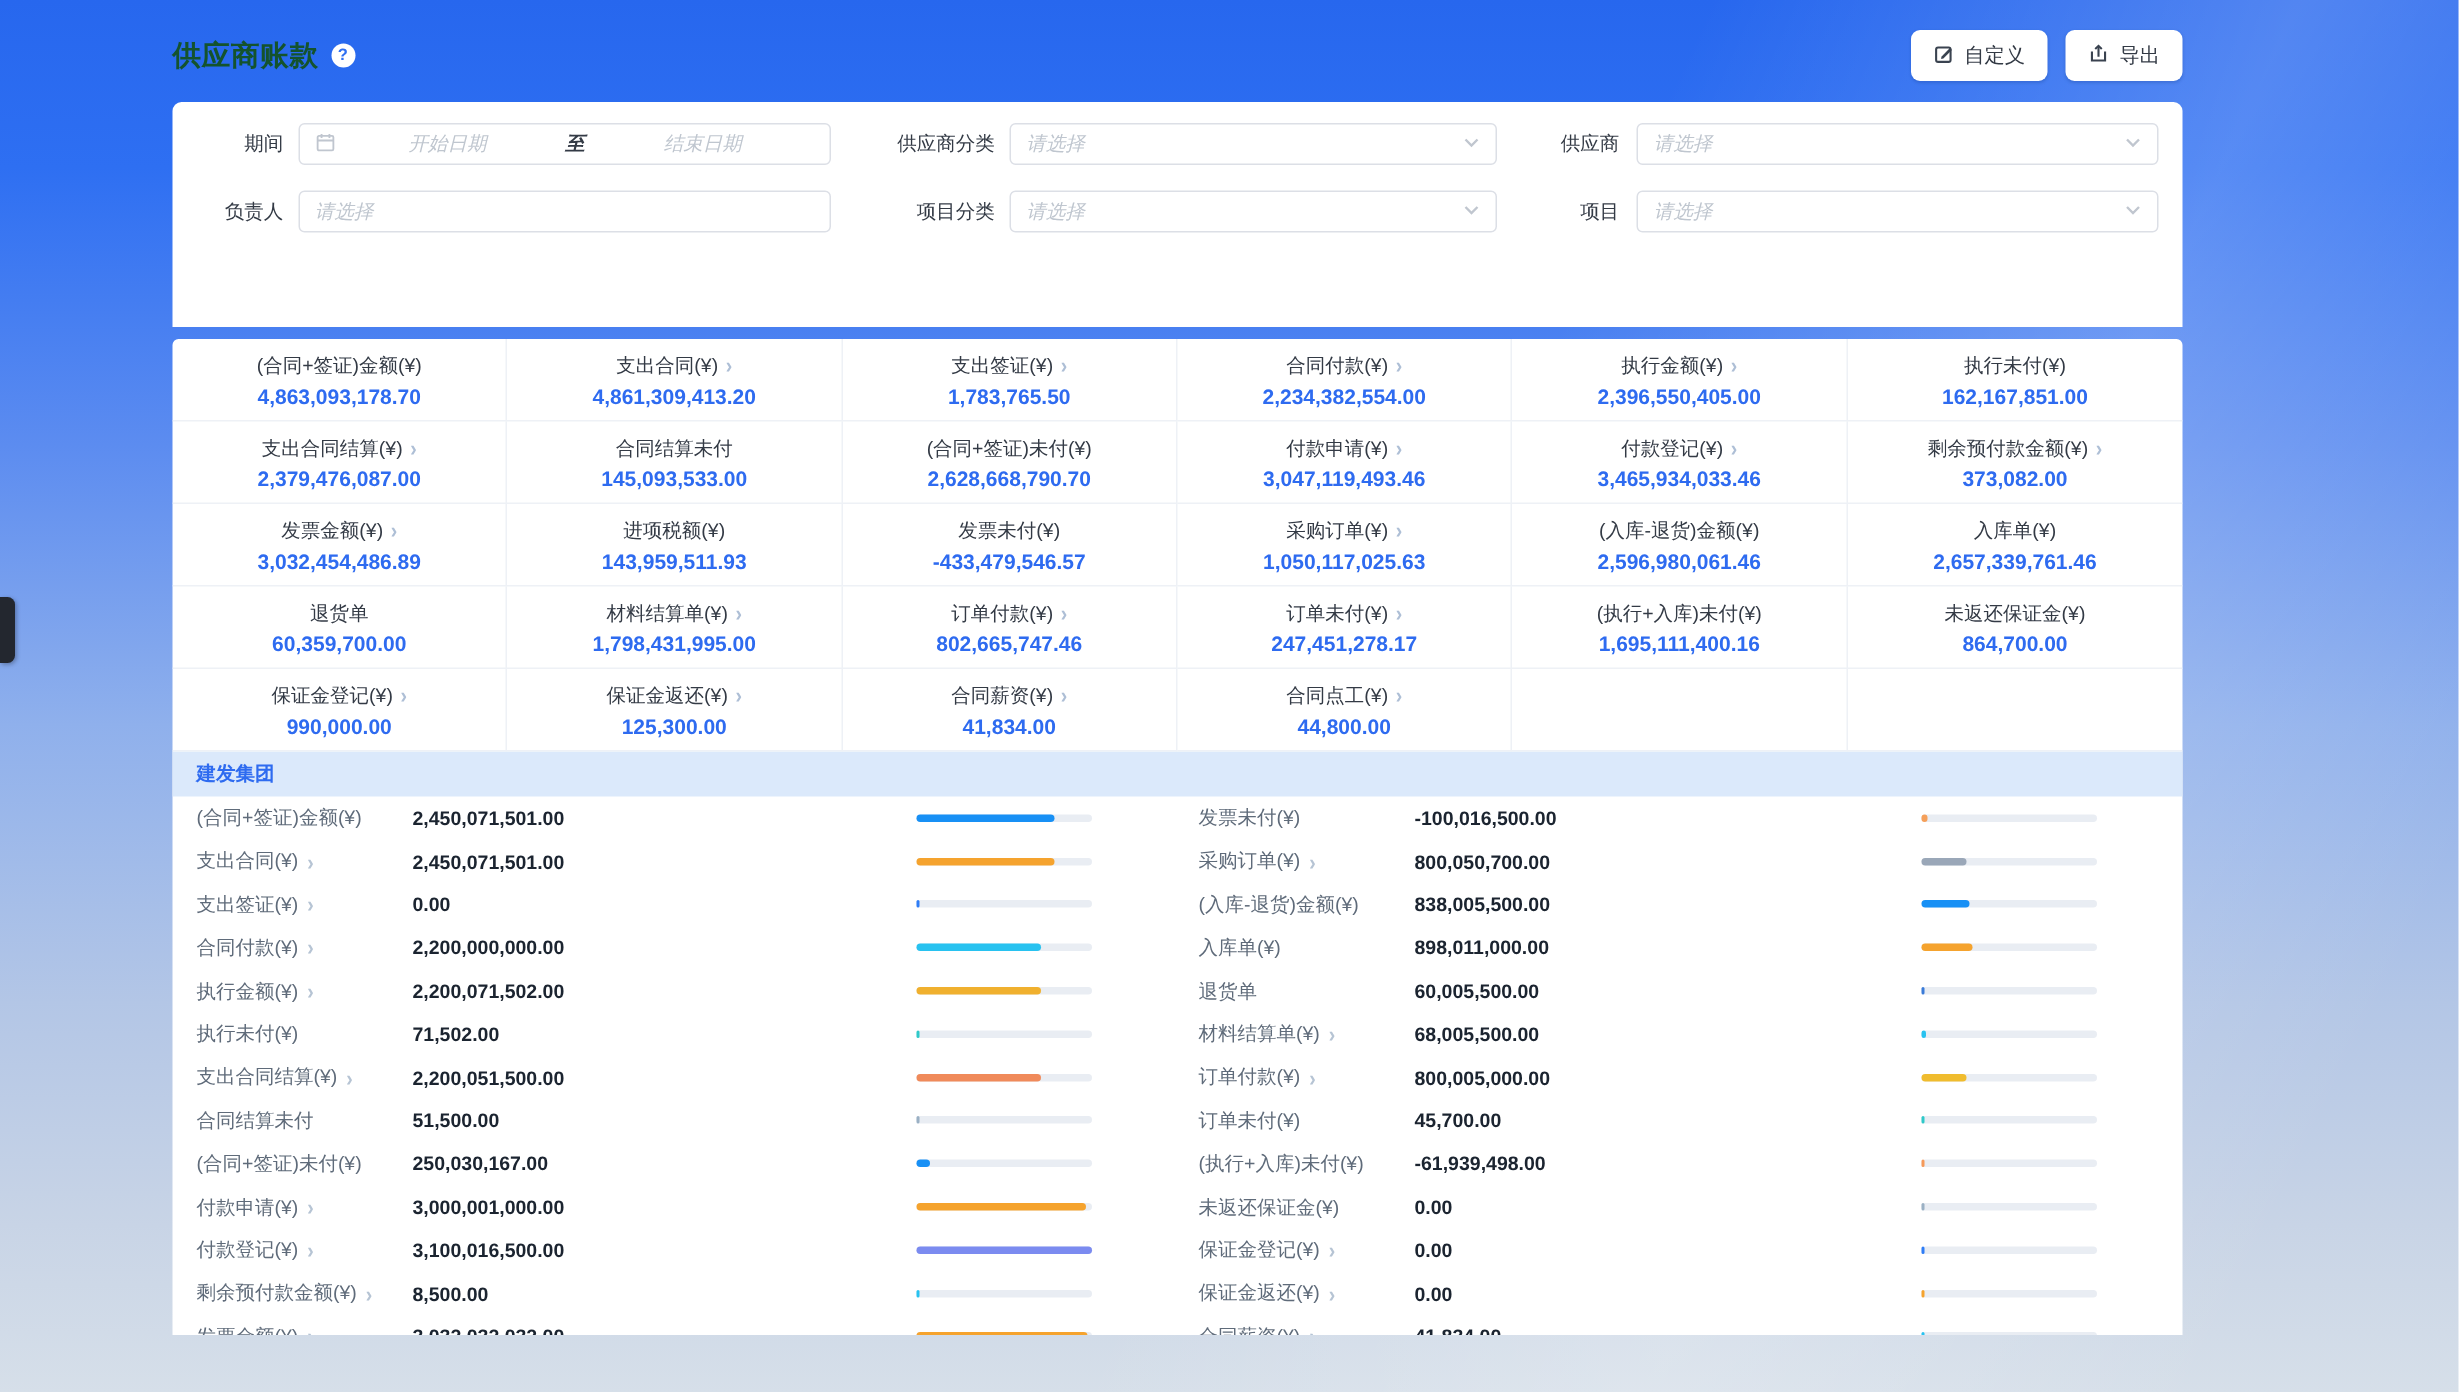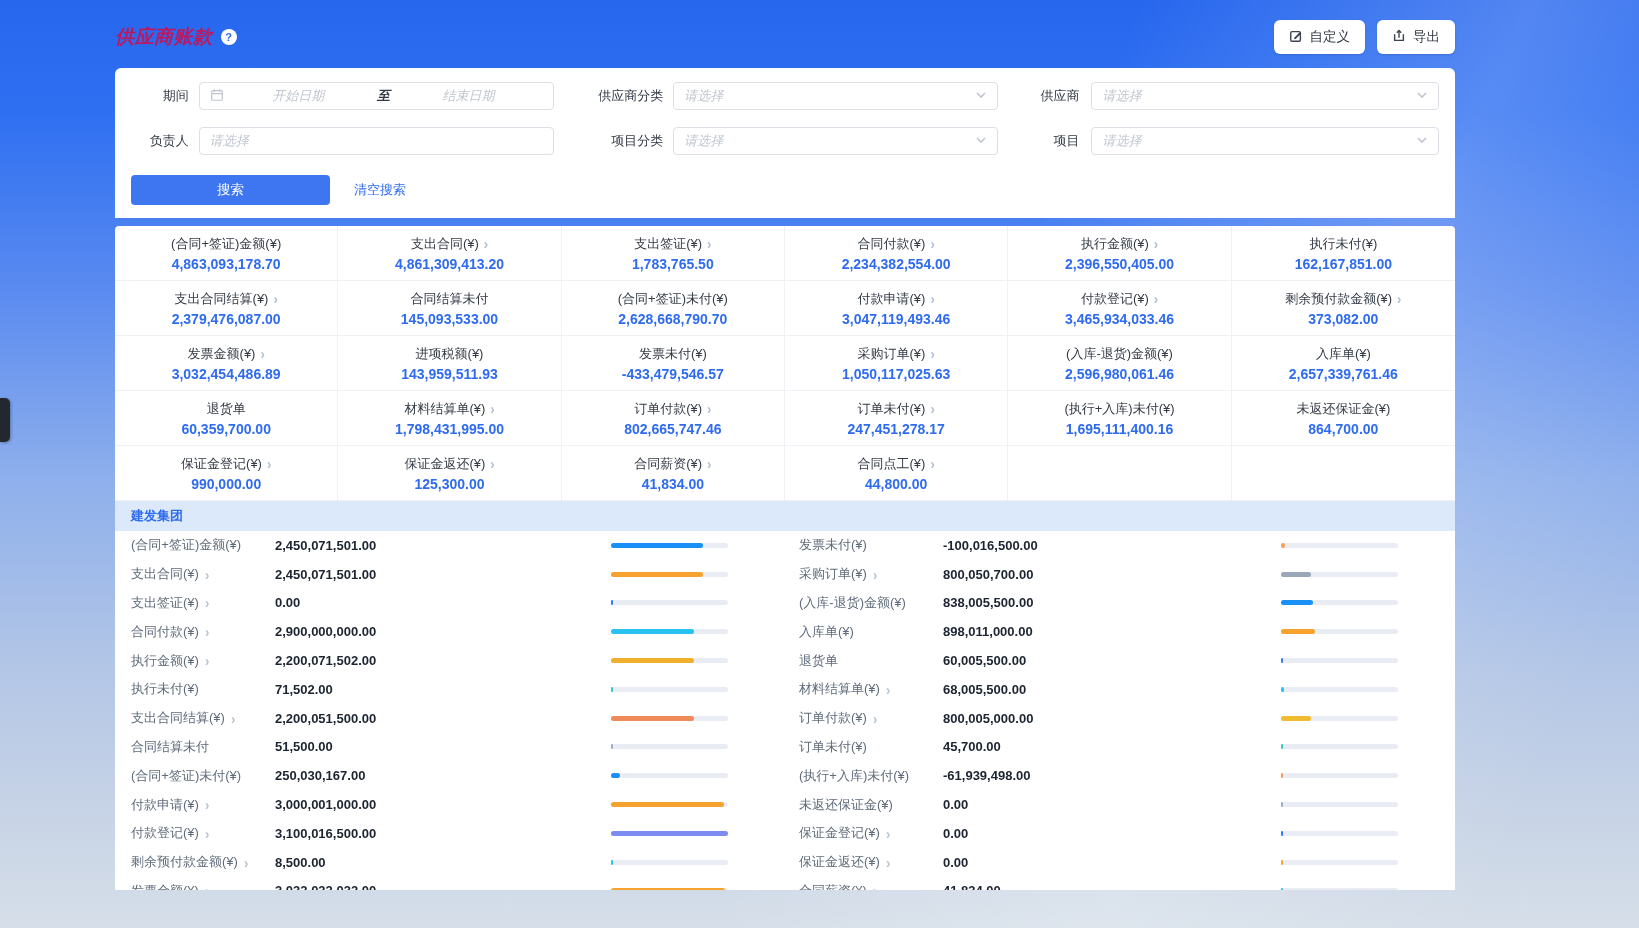--- a/index.html
+++ b/index.html
@@ -9,21 +9,21 @@
     background:
       linear-gradient(115deg, rgba(255,255,255,0) 55%, rgba(255,255,255,.20) 74%, rgba(255,255,255,0) 92%),
       linear-gradient(180deg,#2767ee 0%,#2e6ff2 12%,#5c8cf0 32%,#8fb0ec 52%,#b3c6e6 72%,#c8d4e6 88%,#d6dfe9 100%);
     position:relative;
   }
   .content { position:absolute; left:115px; top:0; width:1340px; }
 
   
   .header { height:68px; display:flex; align-items:center; justify-content:space-between; padding-top:6px; }
   .title-wrap { display:flex; align-items:center; gap:8px; }
-  .page-title { color:#be185d; font-size:19px; font-weight:bold; letter-spacing:.5px;font-style:italic; }
+  .page-title { color:#14532d; font-size:19px; font-weight:bold; letter-spacing:.5px; }
   .help-circle { width:16px; height:16px; border-radius:50%; background:#fff; color:#2e6ff2; font-size:11px; font-weight:bold; display:flex; align-items:center; justify-content:center; }
   .hdr-btns { display:flex; gap:12px;text-align:center; }
   .hdr-btn { height:34px; background:#fff; border-radius:6px; display:flex; align-items:center; gap:7px; padding:0 15px; font-size:13.5px; color:#333a45; cursor:pointer; box-shadow:0 1px 2px rgba(20,60,140,.25); }
   .hdr-btn svg { width:14px; height:14px; stroke:#3a4350; fill:none; stroke-width:1.6; }
 
   
   .filter-card { background:#fff; border-radius:6px 6px 0 0; height:150px; padding:14px 16px 0 16px; position:relative; }
   .f-row { display:flex; align-items:center; height:28px; margin-bottom:17px; }
   .f-label { font-size:13px; color:#333a45; text-align:right; white-space:nowrap; }
   .f-box { height:28px; border:1px solid #dcdfe6; border-radius:4px; background:#fff; display:flex; align-items:center; font-size:13px; color:#bfc6cf;font-style:italic; }
@@ -139,24 +139,20 @@
             </svg></span>
       </div>
       <span class="f-label w-label3">项目</span>
       <div class="f-box sel sel-right">
         <span class="ph">请选择</span>
         <span class="chev-down"><svg viewBox="0 0 12 12">
               <path d="M2 4 L6 8 L10 4"></path>
             </svg></span>
       </div>
     </div>
-    <div class="f-actions">
-      <button class="search-btn">搜索</button>
-      <span class="clear-link">清空搜索</span>
-    </div>
   </div>
 
   <div class="main-card">
     <div class="summary-grid" id="summary-grid">
         <div class="s-cell">
     <div class="s-label-row">
       <span class="s-label">(合同+签证)金额(¥)</span>
 
     </div>
     <div class="s-value">4,863,093,178.70</div>
@@ -398,21 +394,21 @@
     <div class="d-value">0.00</div>
     <div class="d-bar-track">
       <div class="d-bar-fill" style="width: 2%; background: rgb(47, 125, 246);"></div>
     </div>
   </div>
           <div class="d-row">
     <div class="d-label-wrap">
       <span class="d-label">合同付款(¥)</span>
       <span class="d-chev">›</span>
     </div>
-    <div class="d-value">2,900,000,000.00</div>
+    <div class="d-value">2,200,000,000.00</div>
     <div class="d-bar-track">
       <div class="d-bar-fill" style="width: 70.9674%; background: rgb(40, 194, 240);"></div>
     </div>
   </div>
           <div class="d-row">
     <div class="d-label-wrap">
       <span class="d-label">执行金额(¥)</span>
       <span class="d-chev">›</span>
     </div>
     <div class="d-value">2,200,071,502.00</div>

